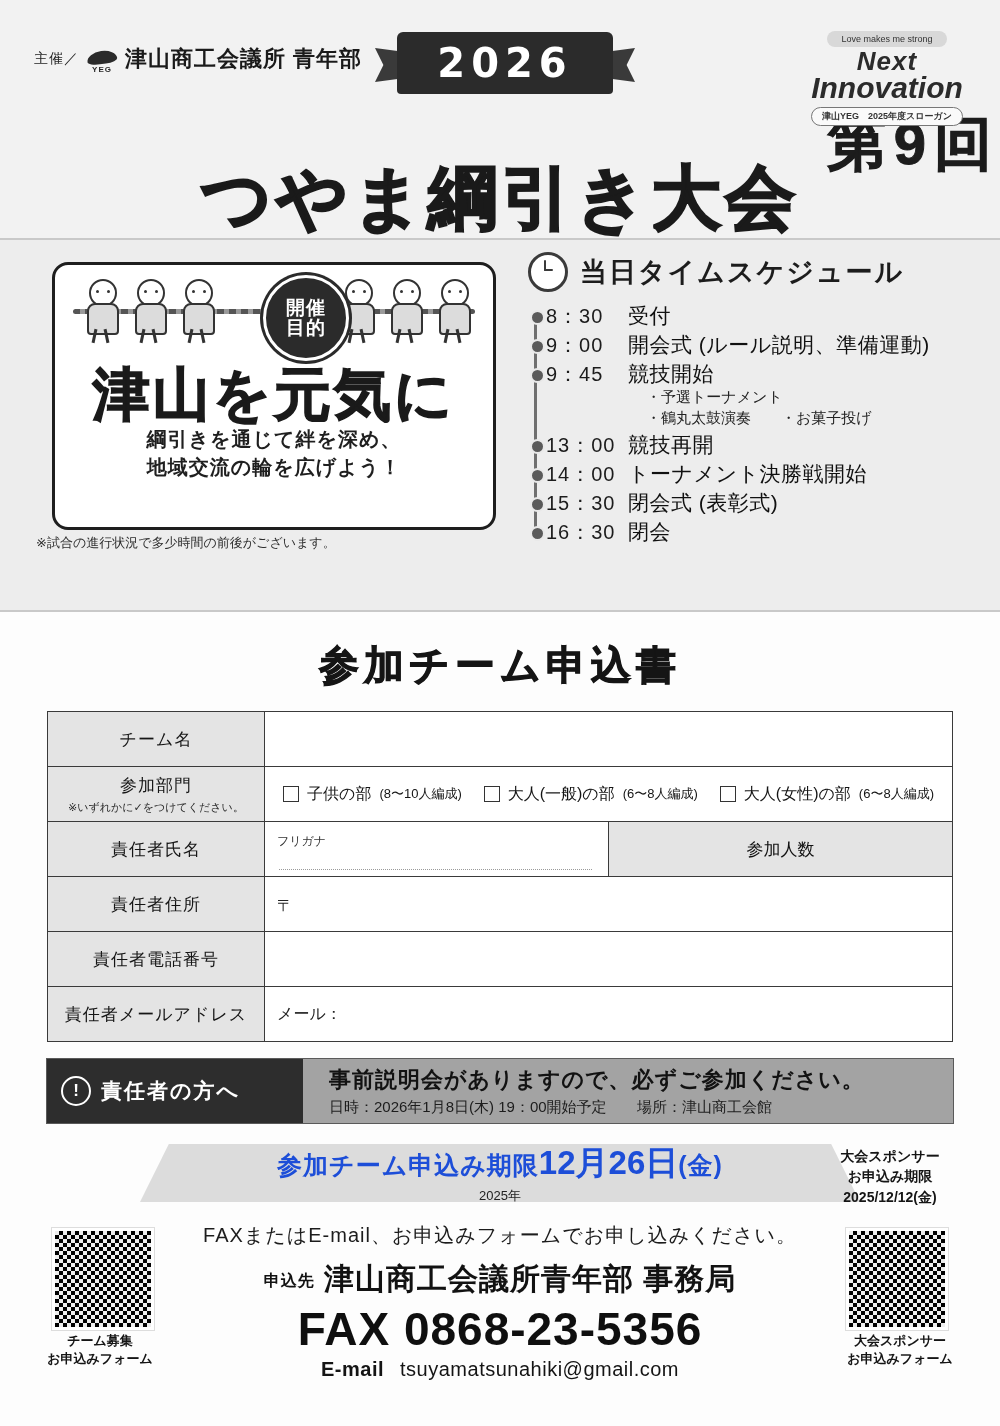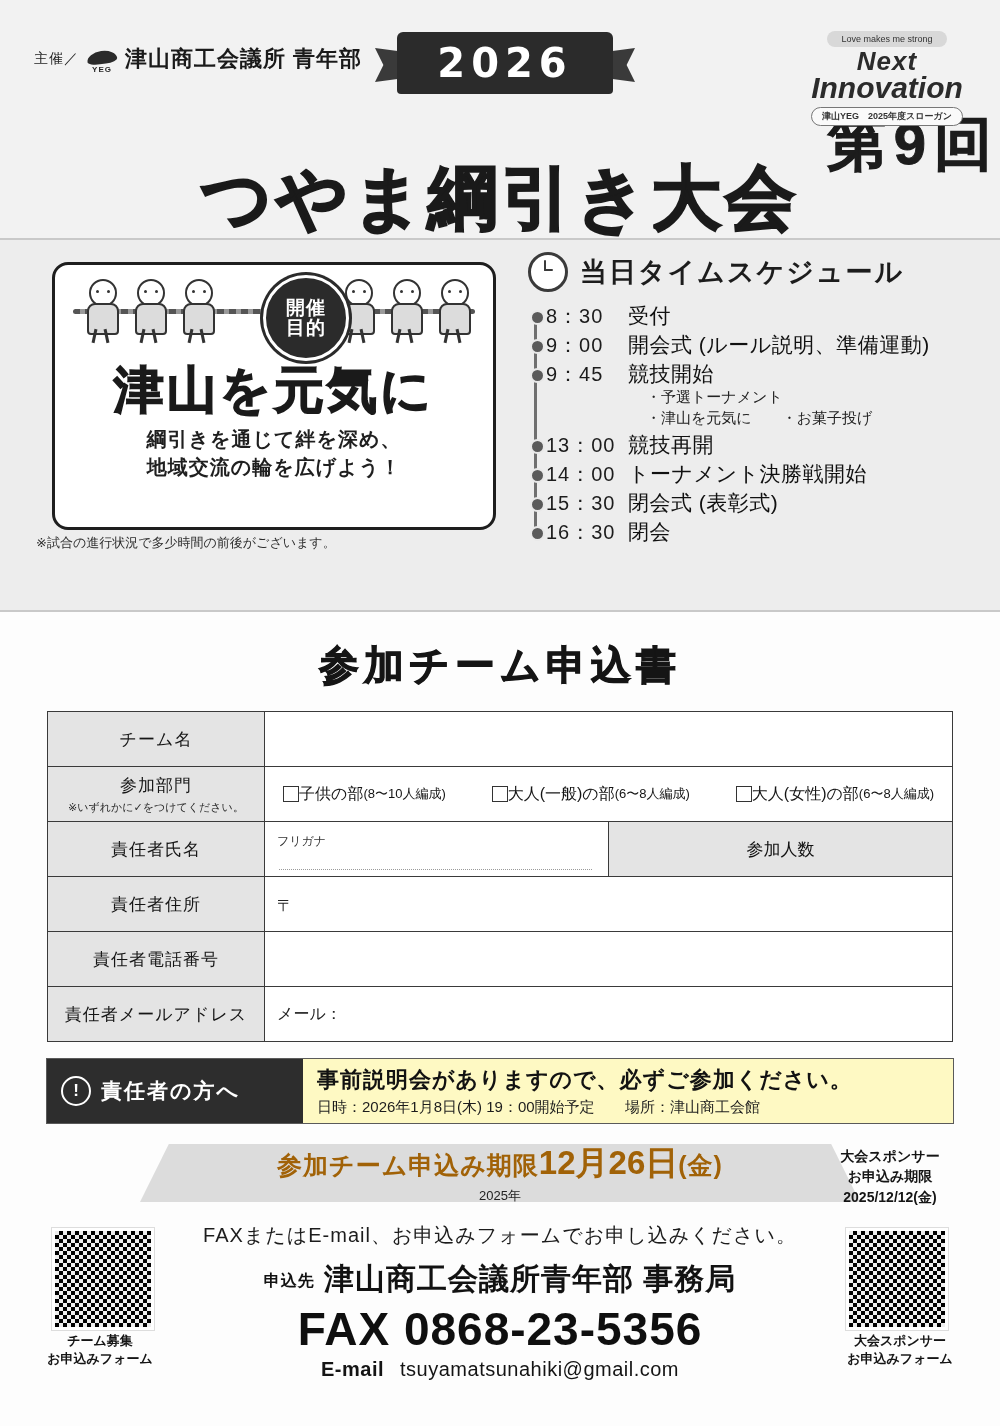--- a/index.html
+++ b/index.html
@@ -294,21 +294,21 @@
     letter-spacing: 1px;
     border: 3px solid #fff;
     box-shadow: 0 0 0 3px #2b2b2b;
   }
   .purpose-main {
     position: absolute;
     left: 0;
     right: 0;
     top: 92px;
     text-align: center;
-    font-size: 50px;
+    font-size: 57px;
     font-weight: bold;
     letter-spacing: 3px;
     color: #1a1a1a;
     -webkit-text-stroke: 1.5px #1a1a1a;
   }
   .purpose-sub {
     position: absolute;
     left: 0;
     right: 0;
     top: 160px;
@@ -459,20 +459,21 @@
   .row-div td { height: 52px; }
   .divisions {
     display: flex;
     align-items: center;
     justify-content: space-between;
     padding: 0 6px;
   }
   .chk {
     display: flex;
     align-items: center;
+    gap: 8px;
     font-size: 16px;
     color: #141414;
   }
   .chk .box {
     width: 14px;
     height: 14px;
     border: 1.5px solid #333;
     background: #fff;
     flex: none;
   }
@@ -525,23 +526,23 @@
     align-items: center;
     justify-content: center;
     flex: none;
   }
   .notice-badge .t {
     font-size: 21px;
     font-weight: bold;
     letter-spacing: 2px;
   }
   .notice-body {
-    background: #fef9c3;
+    background: #a3a3a3;
     flex: 1;
-    padding: 6px 14px;
+    padding: 6px 26px;
   }
   .notice-main {
     font-size: 22px;
     font-weight: bold;
     color: #121212;
     letter-spacing: 1px;
   }
   .notice-sub {
     font-size: 15px;
     color: #1d1d1d;
@@ -565,21 +566,21 @@
     background: #dcdcdc;
     clip-path: polygon(4% 0, 96% 0, 100% 100%, 0% 100%);
     display: flex;
     flex-direction: column;
     align-items: center;
     justify-content: center;
   }
   .deadline .line1 {
     font-size: 25px;
     font-weight: bold;
-    color: #a16207;
+    color: #1d4ed8;
     letter-spacing: 1px;
   }
   .deadline .line1 .big {
     font-size: 33px;
     letter-spacing: 0;
   }
   .deadline .line2 {
     font-size: 13px;
     color: #222;
     margin-top: 1px;
@@ -777,21 +778,21 @@
           <span class="label">開会式 (ルール説明、準備運動)</span>
         </div>
 
         <div class="sched-row">
           <span class="dot"></span>
           <span class="time">9：45</span>
           <span class="label">競技開始</span>
         </div>
         <div class="sched-note">・予選トーナメント</div>
 
-        <div class="sched-note">・津山を元気に　　・お菓子投げ</div>
+        <div class="sched-note">・鶴丸太鼓演奏　　・お菓子投げ</div>
 
         <div class="sched-row">
           <span class="dot"></span>
           <span class="time">13：00</span>
           <span class="label">競技再開</span>
         </div>
 
         <div class="sched-row">
           <span class="dot"></span>
           <span class="time">14：00</span>

